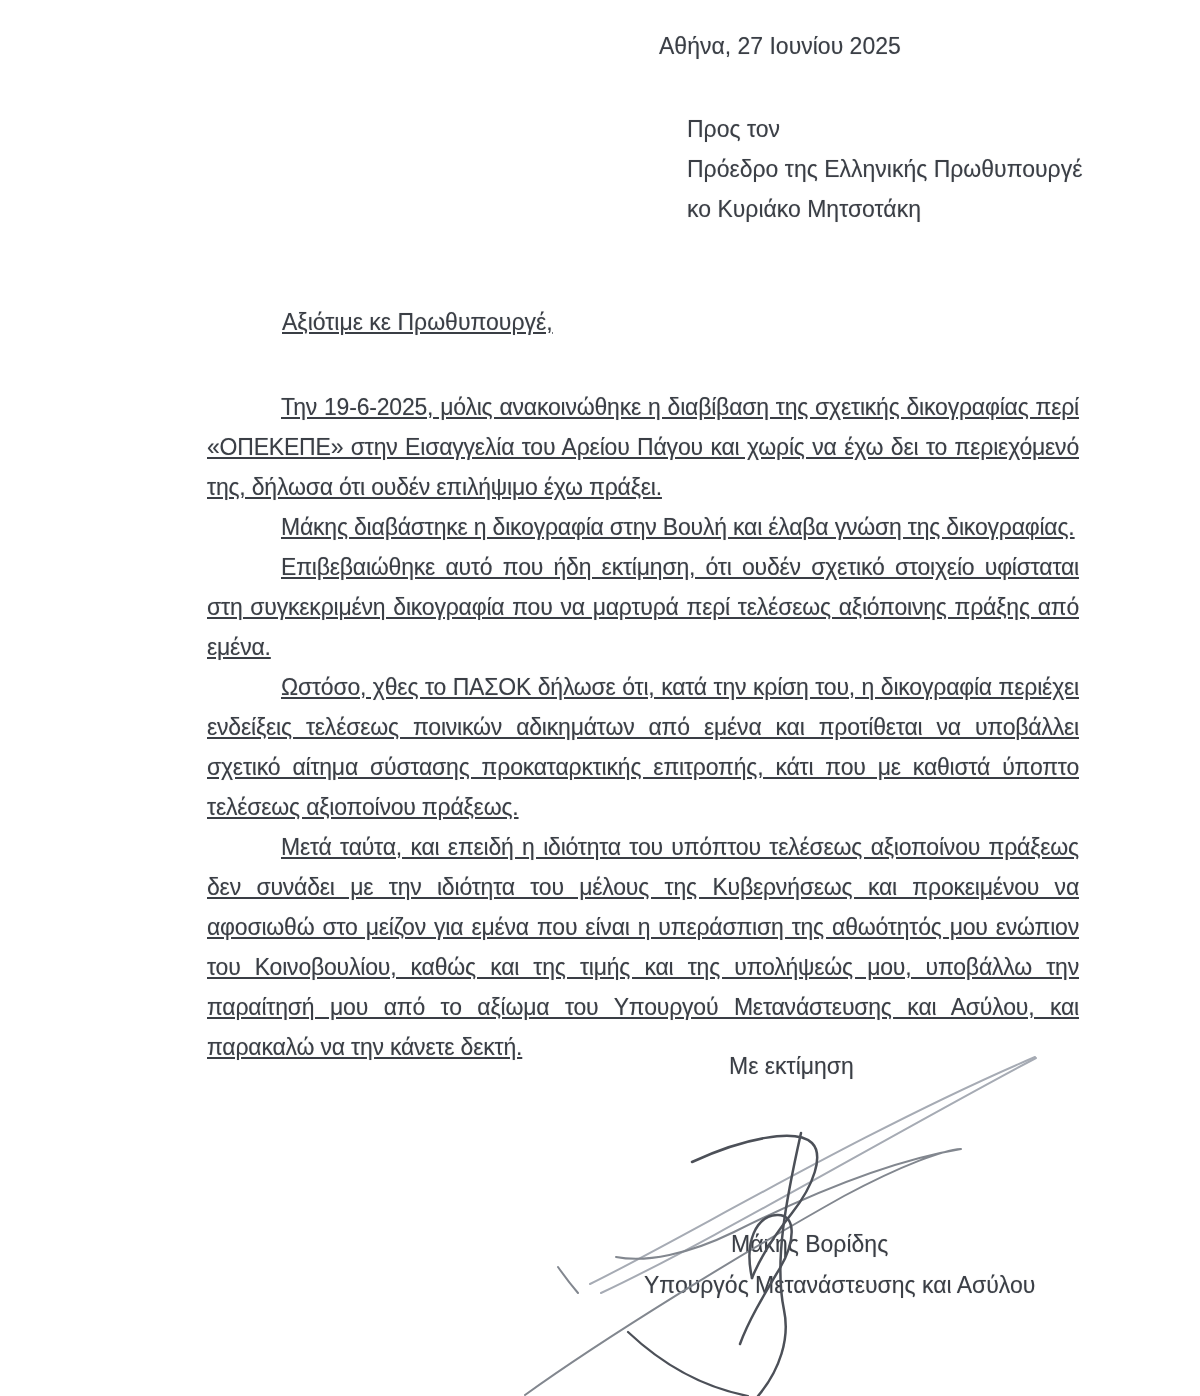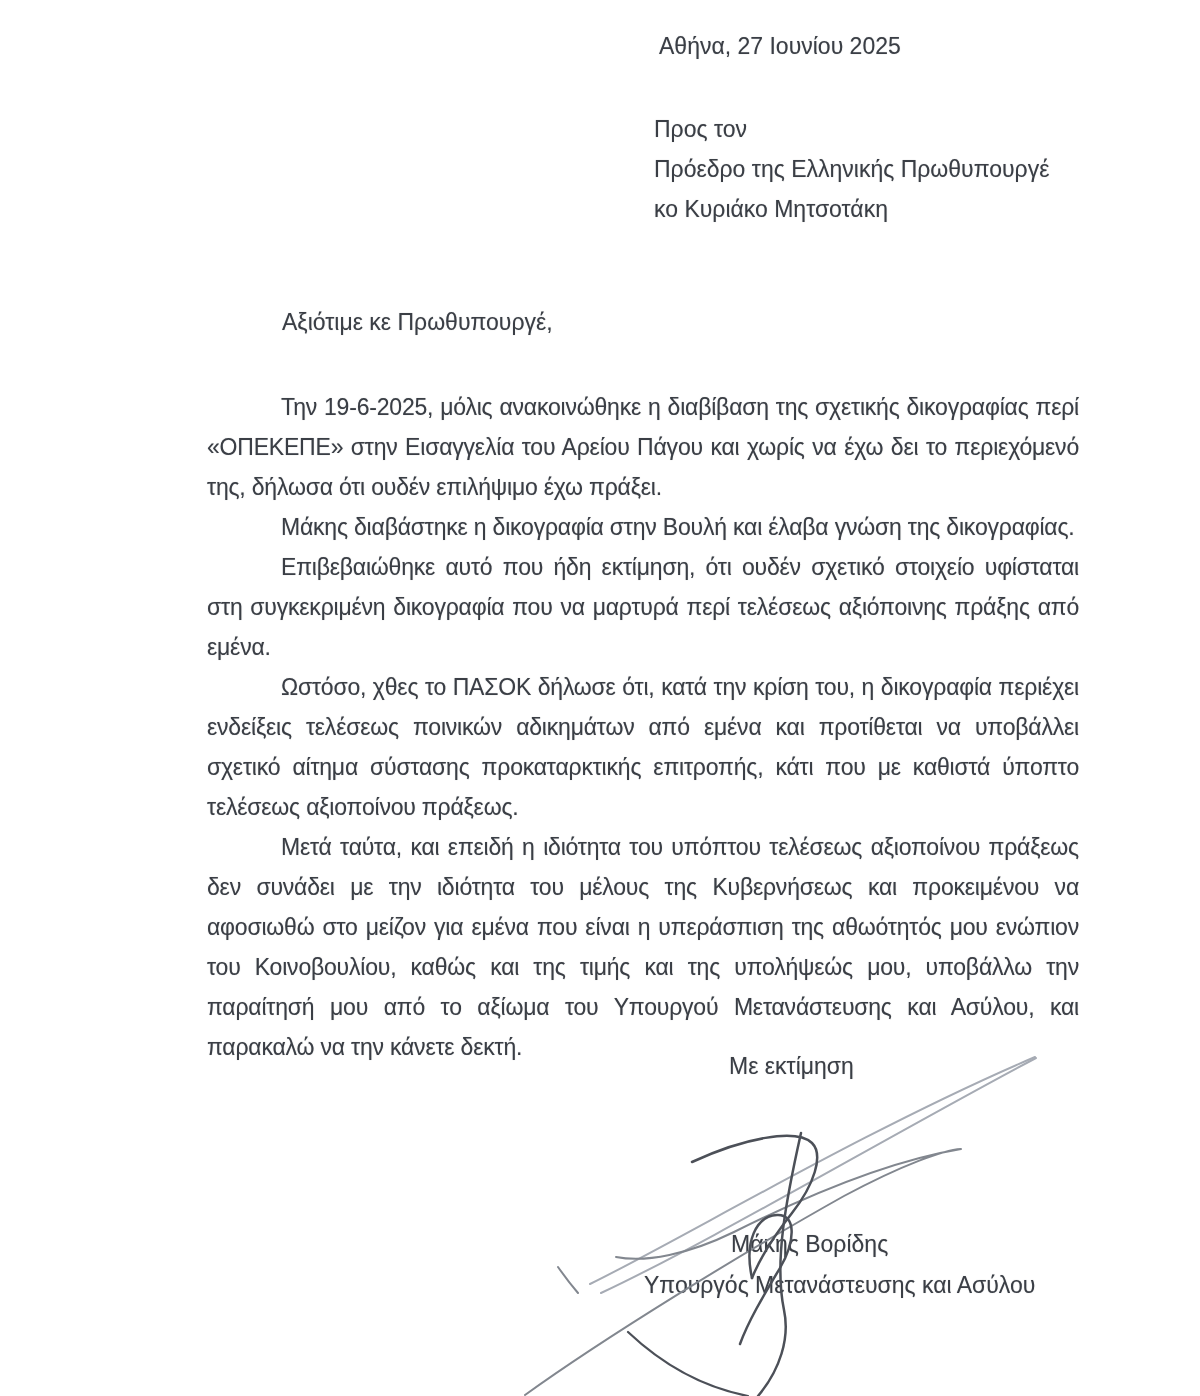--- a/index.html
+++ b/index.html
@@ -18,32 +18,33 @@
     margin-left: 44px;
   }
   .txt {
     position: absolute;
     font-size: 23px;
     line-height: 40px;
     white-space: nowrap;
     text-shadow: 0 0 1px rgba(70, 74, 80, 0.35);
   }
   .date-line        { left: 615px; top: 26px; }
-  .recipient-block  { left: 610px; top: 109px; }
+  .recipient-block  { left: 643px; top: 109px; }
   .recipient-block div { white-space: nowrap; }
-  .salutation       { left: 238px; top: 302px; }
+  .salutation       { left: 238px; top: 302px; text-decoration: underline; }
   .letter-body {
     position: absolute;
     left: 163px;
     top: 387px;
     width: 872px;
     font-size: 23px;
     line-height: 40px;
     letter-spacing: -0.2px;
     text-shadow: 0 0 1px rgba(70, 74, 80, 0.35);
+    text-decoration: underline;
   }
   .letter-body p {
     margin: 0;
     text-indent: 74px;
     text-align: justify;
     text-align-last: left;
   }
   .valediction { left: 685px; top: 1046px; }
   .sig-name    { left: 687px; top: 1224px; }
   .sig-title   { left: 600px; top: 1265px; }

